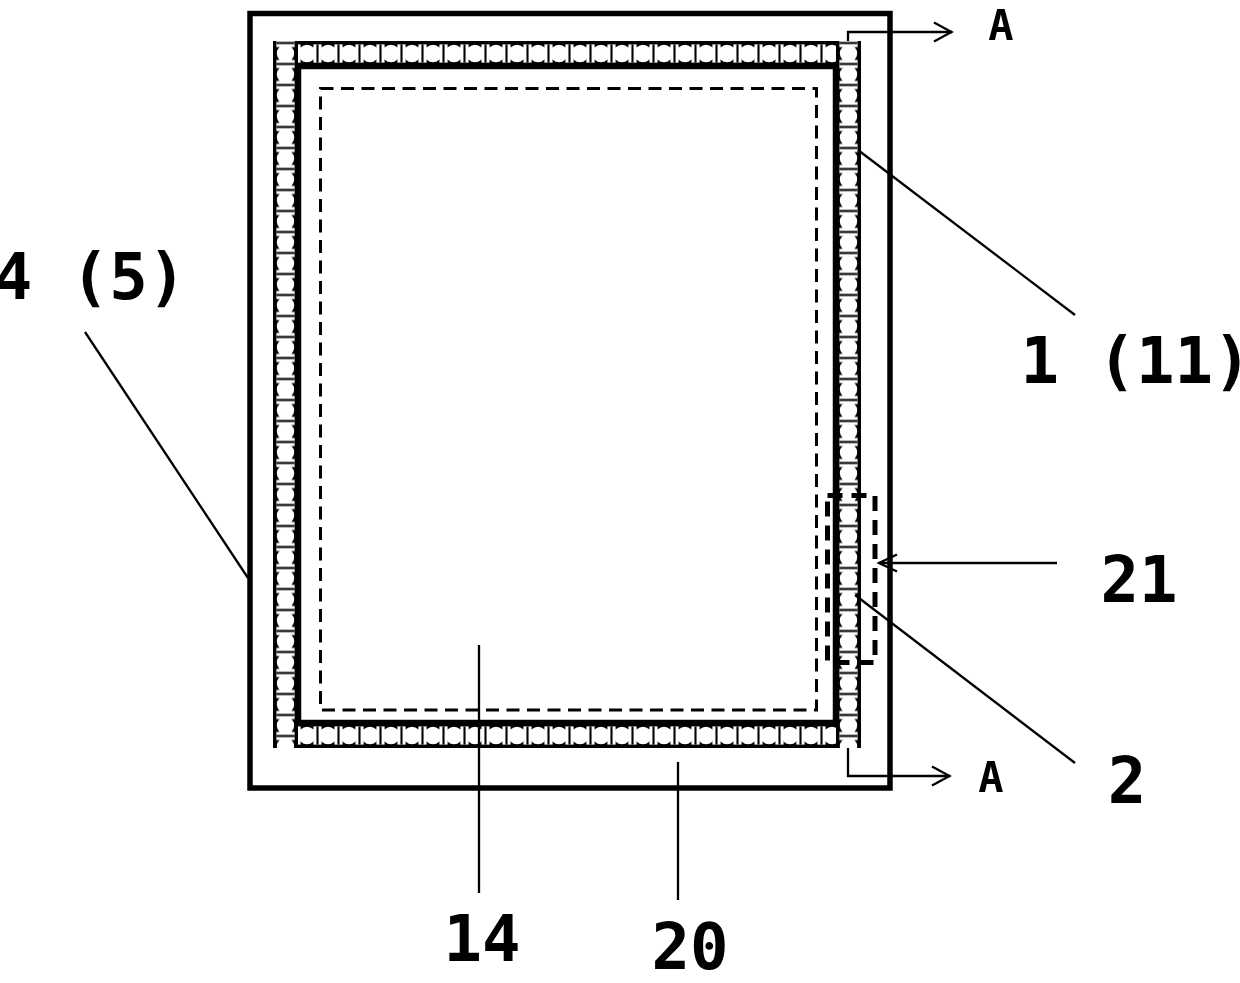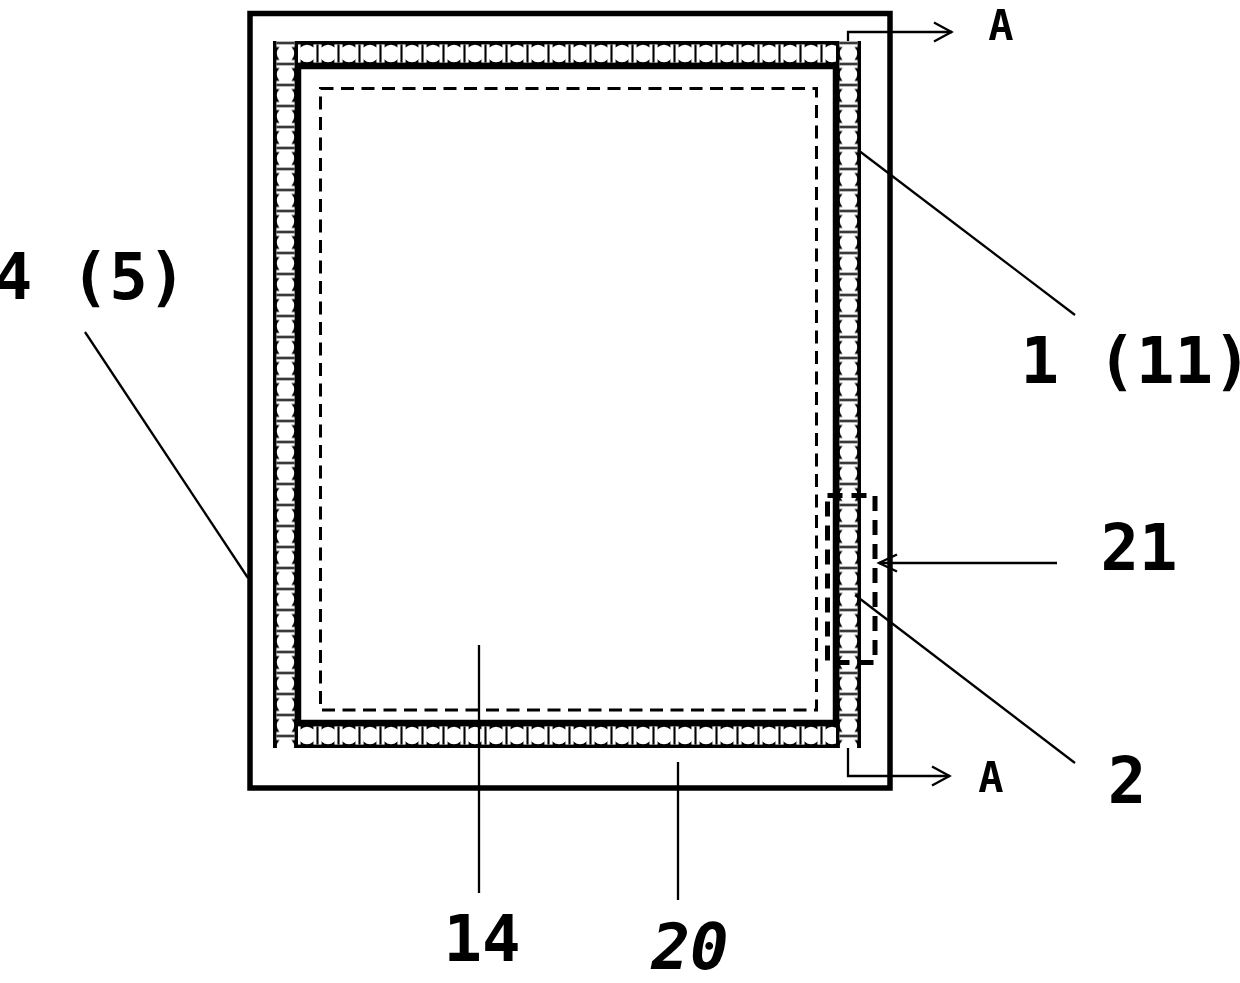--- a/index.html
+++ b/index.html
@@ -98,21 +98,21 @@
     <line x1="858" y1="150" x2="1075" y2="315" stroke="#000" stroke-width="2.3"></line>
     <line x1="1057" y1="563" x2="879" y2="563" stroke="#000" stroke-width="2.3"></line>
     <path d="M 897 554.5 L 879 563 L 897 571.5" fill="none" stroke="#000" stroke-width="2.3"></path>
     <line x1="855" y1="595" x2="1075" y2="763" stroke="#000" stroke-width="2.3"></line>
     <line x1="479" y1="645" x2="479" y2="893" stroke="#000" stroke-width="2.3"></line>
     <line x1="678" y1="762" x2="678" y2="900" stroke="#000" stroke-width="2.3"></line>
   </svg>
 
   <div class="callout" style="left:90px;   top:245px;">4 (5)</div>
   <div class="callout" style="left:1136px; top:329px;">1 (11)</div>
-  <div class="callout" style="left:1139px; top:516px;">21</div>
+  <div class="callout" style="left:1139px; top:548px;">21</div>
   <div class="callout" style="left:1127px; top:749px;">2</div>
   <div class="callout" style="left:482px;  top:907px;">14</div>
-  <div class="callout" style="left:690px;  top:915px;font-style:italic;">20</div>
+  <div class="callout" style="left:690px;  top:915px;">20</div>
 
   <div class="section-marker" style="left:1001px; top:5px;">A</div>
   <div class="section-marker" style="left:991px; top:757px;">A</div>
 
 </div>
 
 </body></html>

